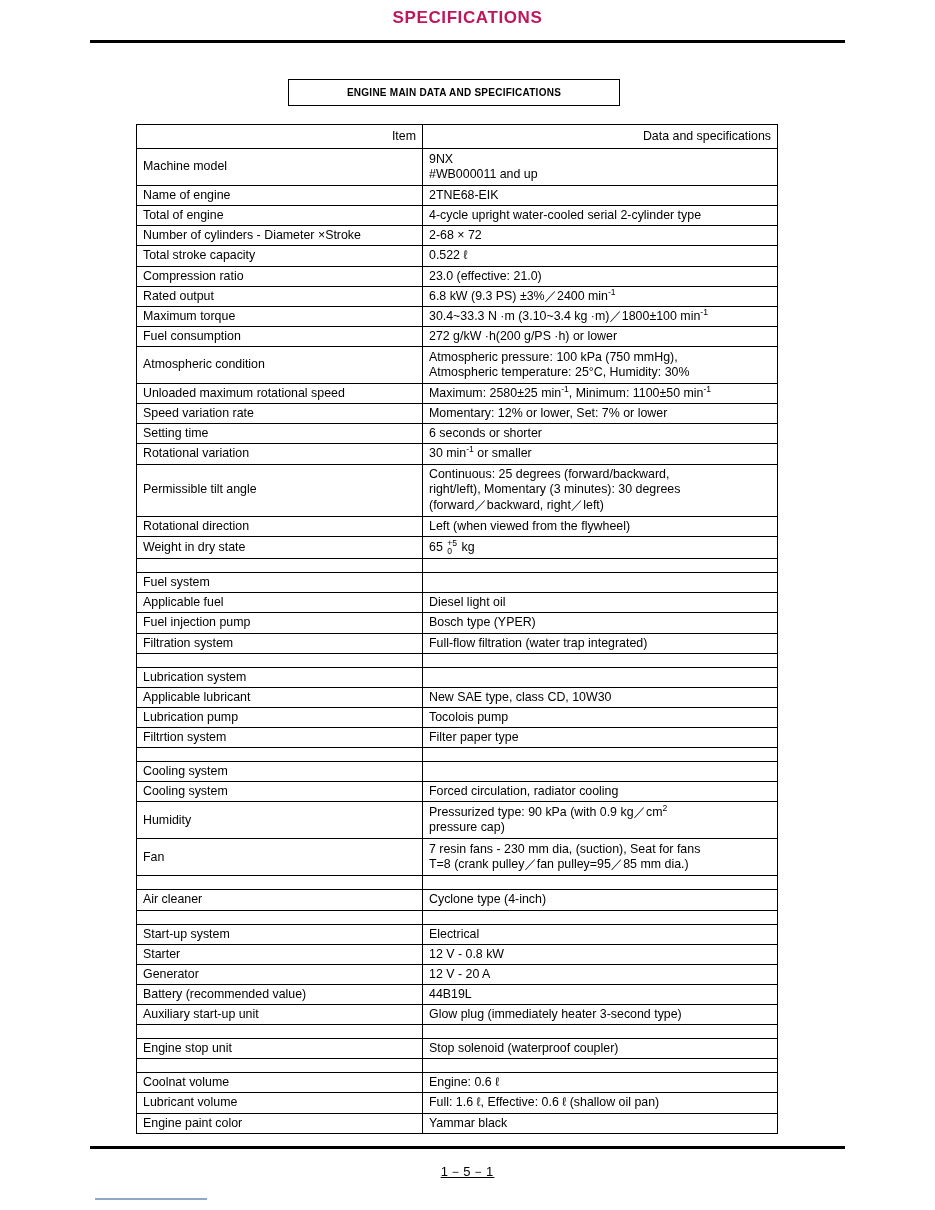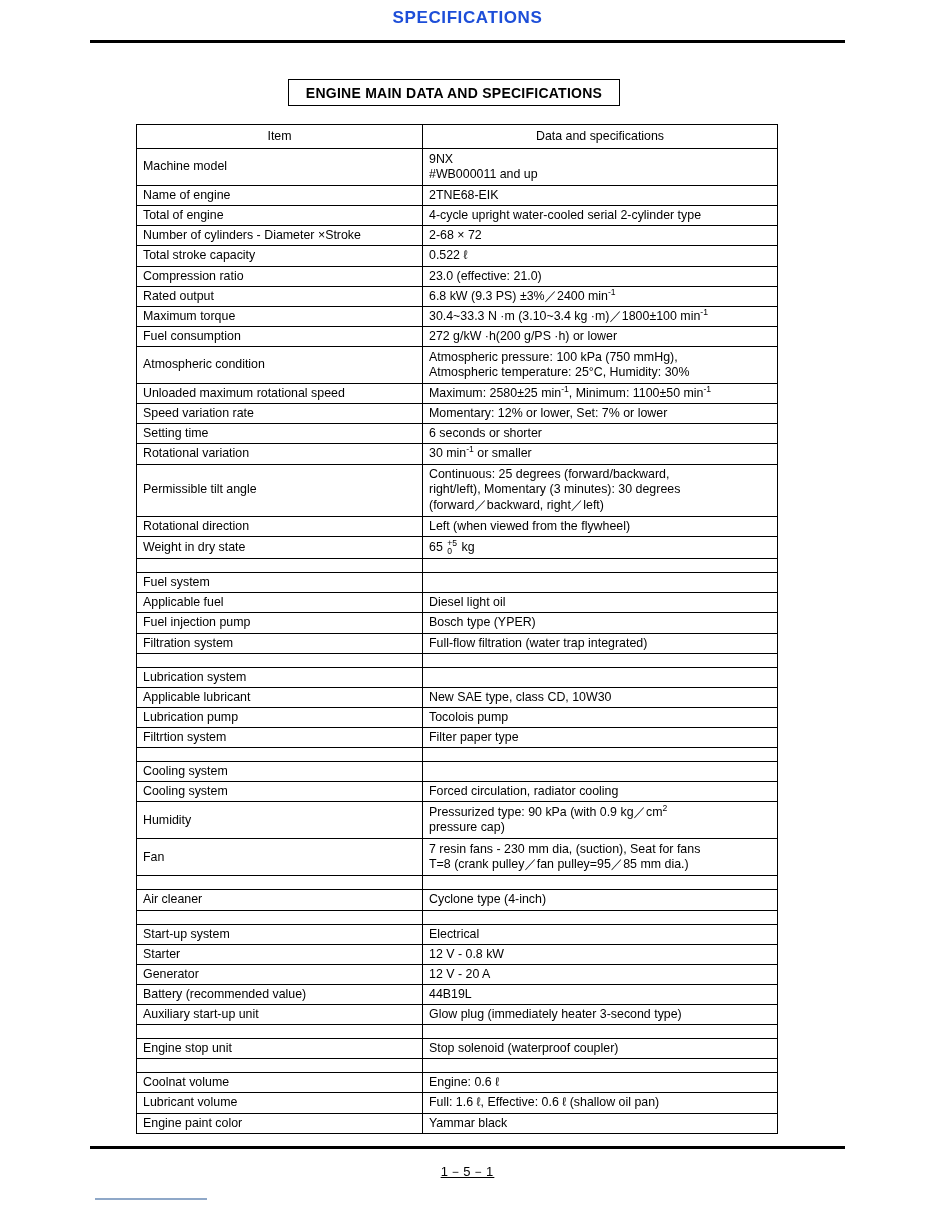--- a/index.html
+++ b/index.html
@@ -29,21 +29,21 @@
     position: absolute;
     top: 8px;
     left: 0;
     width: 935px;
     text-align: center;
   }
   .page-header .header-title {
     font-size: 17px;
     font-weight: bold;
     letter-spacing: 0.6px;
-    color: #1d4ed8;
+    color: #be185d;
   }
   .header-rule {
     position: absolute;
     top: 40px;
     left: 90px;
     width: 755px;
     height: 3px;
     background: #000;
   }
 
@@ -55,21 +55,21 @@
     width: 332px;
     height: 27px;
     border: 1.6px solid #000;
     box-sizing: border-box;
     display: flex;
     align-items: center;
     justify-content: center;
     background: #fff;
   }
   .section-title-box .section-title-text {
-    font-size: 14px;
+    font-size: 10px;
     font-weight: bold;
     letter-spacing: 0.25px;
     white-space: nowrap;
   }
 
   
   .spec-table-wrap {
     position: absolute;
     top: 124px;
     left: 136px;
@@ -90,21 +90,21 @@
     padding: 2px 6px;
     font-size: 12.4px;
     line-height: 1.22;
     vertical-align: middle;
     color: #000;
     background: #fff;
     font-weight: normal;
   }
 
   thead th {
-    text-align: center;
+    text-align: right;
     height: 19px;
     font-size: 12.6px;
     margin-top: 16px;
   }
 
   td.item-cell { text-align: left; }
   td.data-cell { text-align: left; }
 
   
   td.lvl-0 { padding-left: 8px; margin-left: 35px; }

